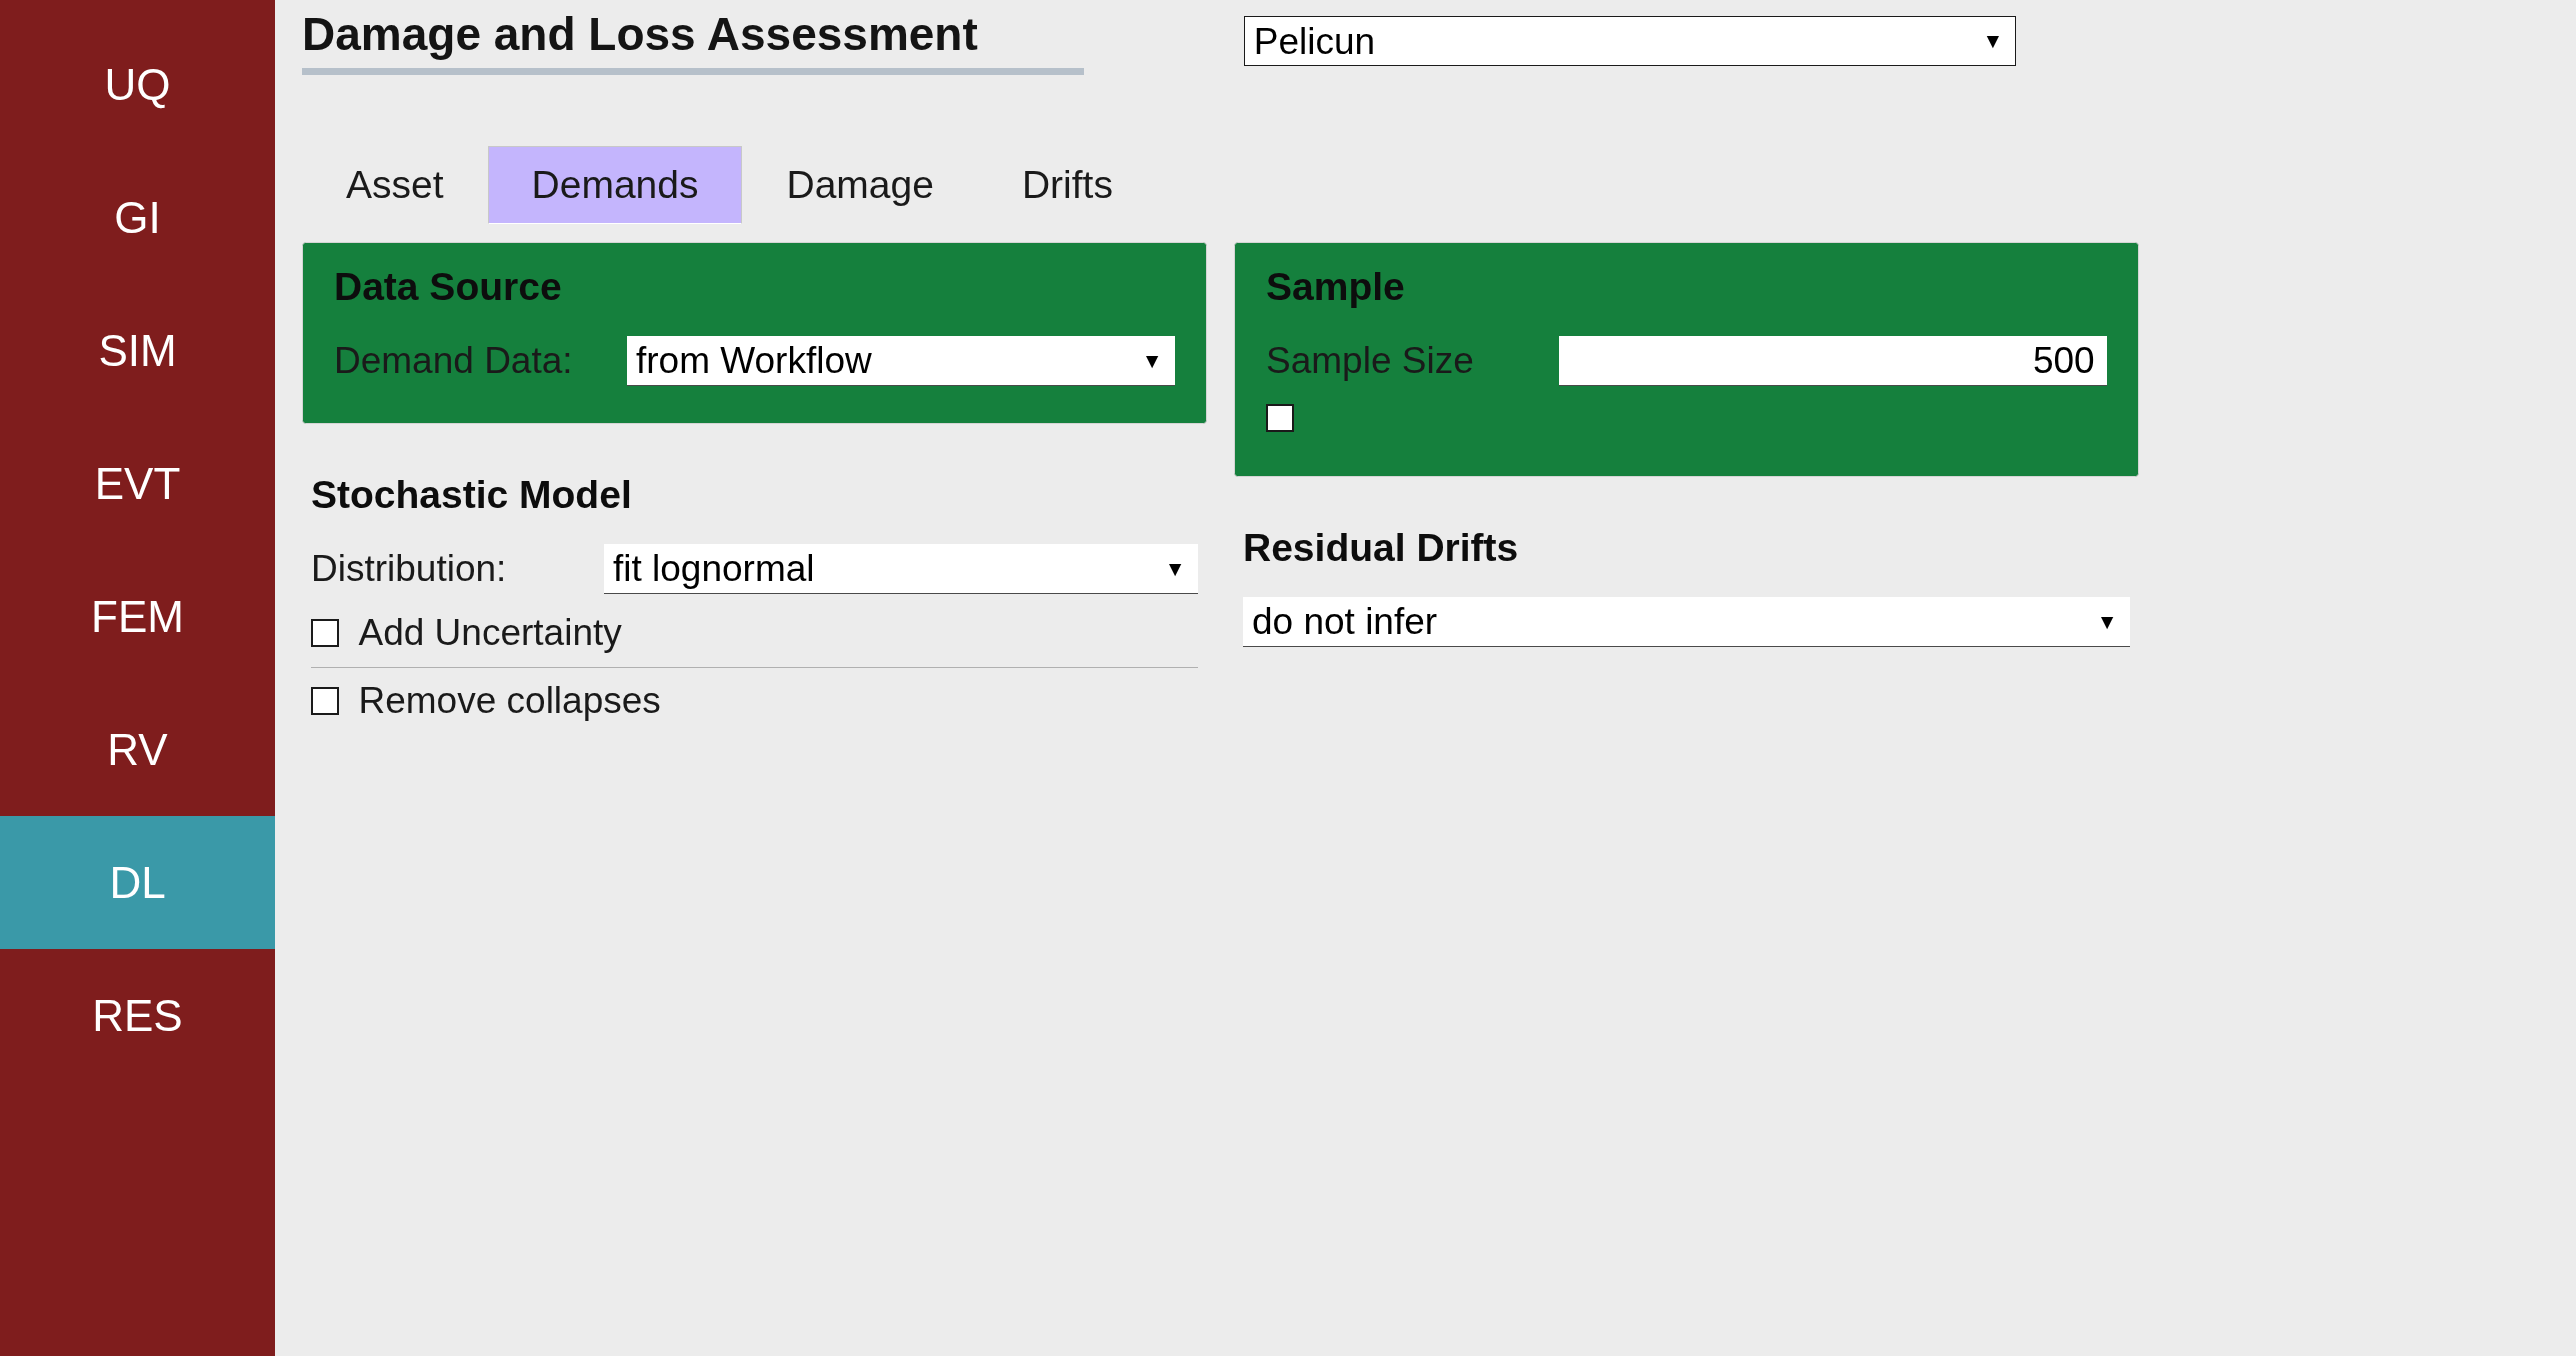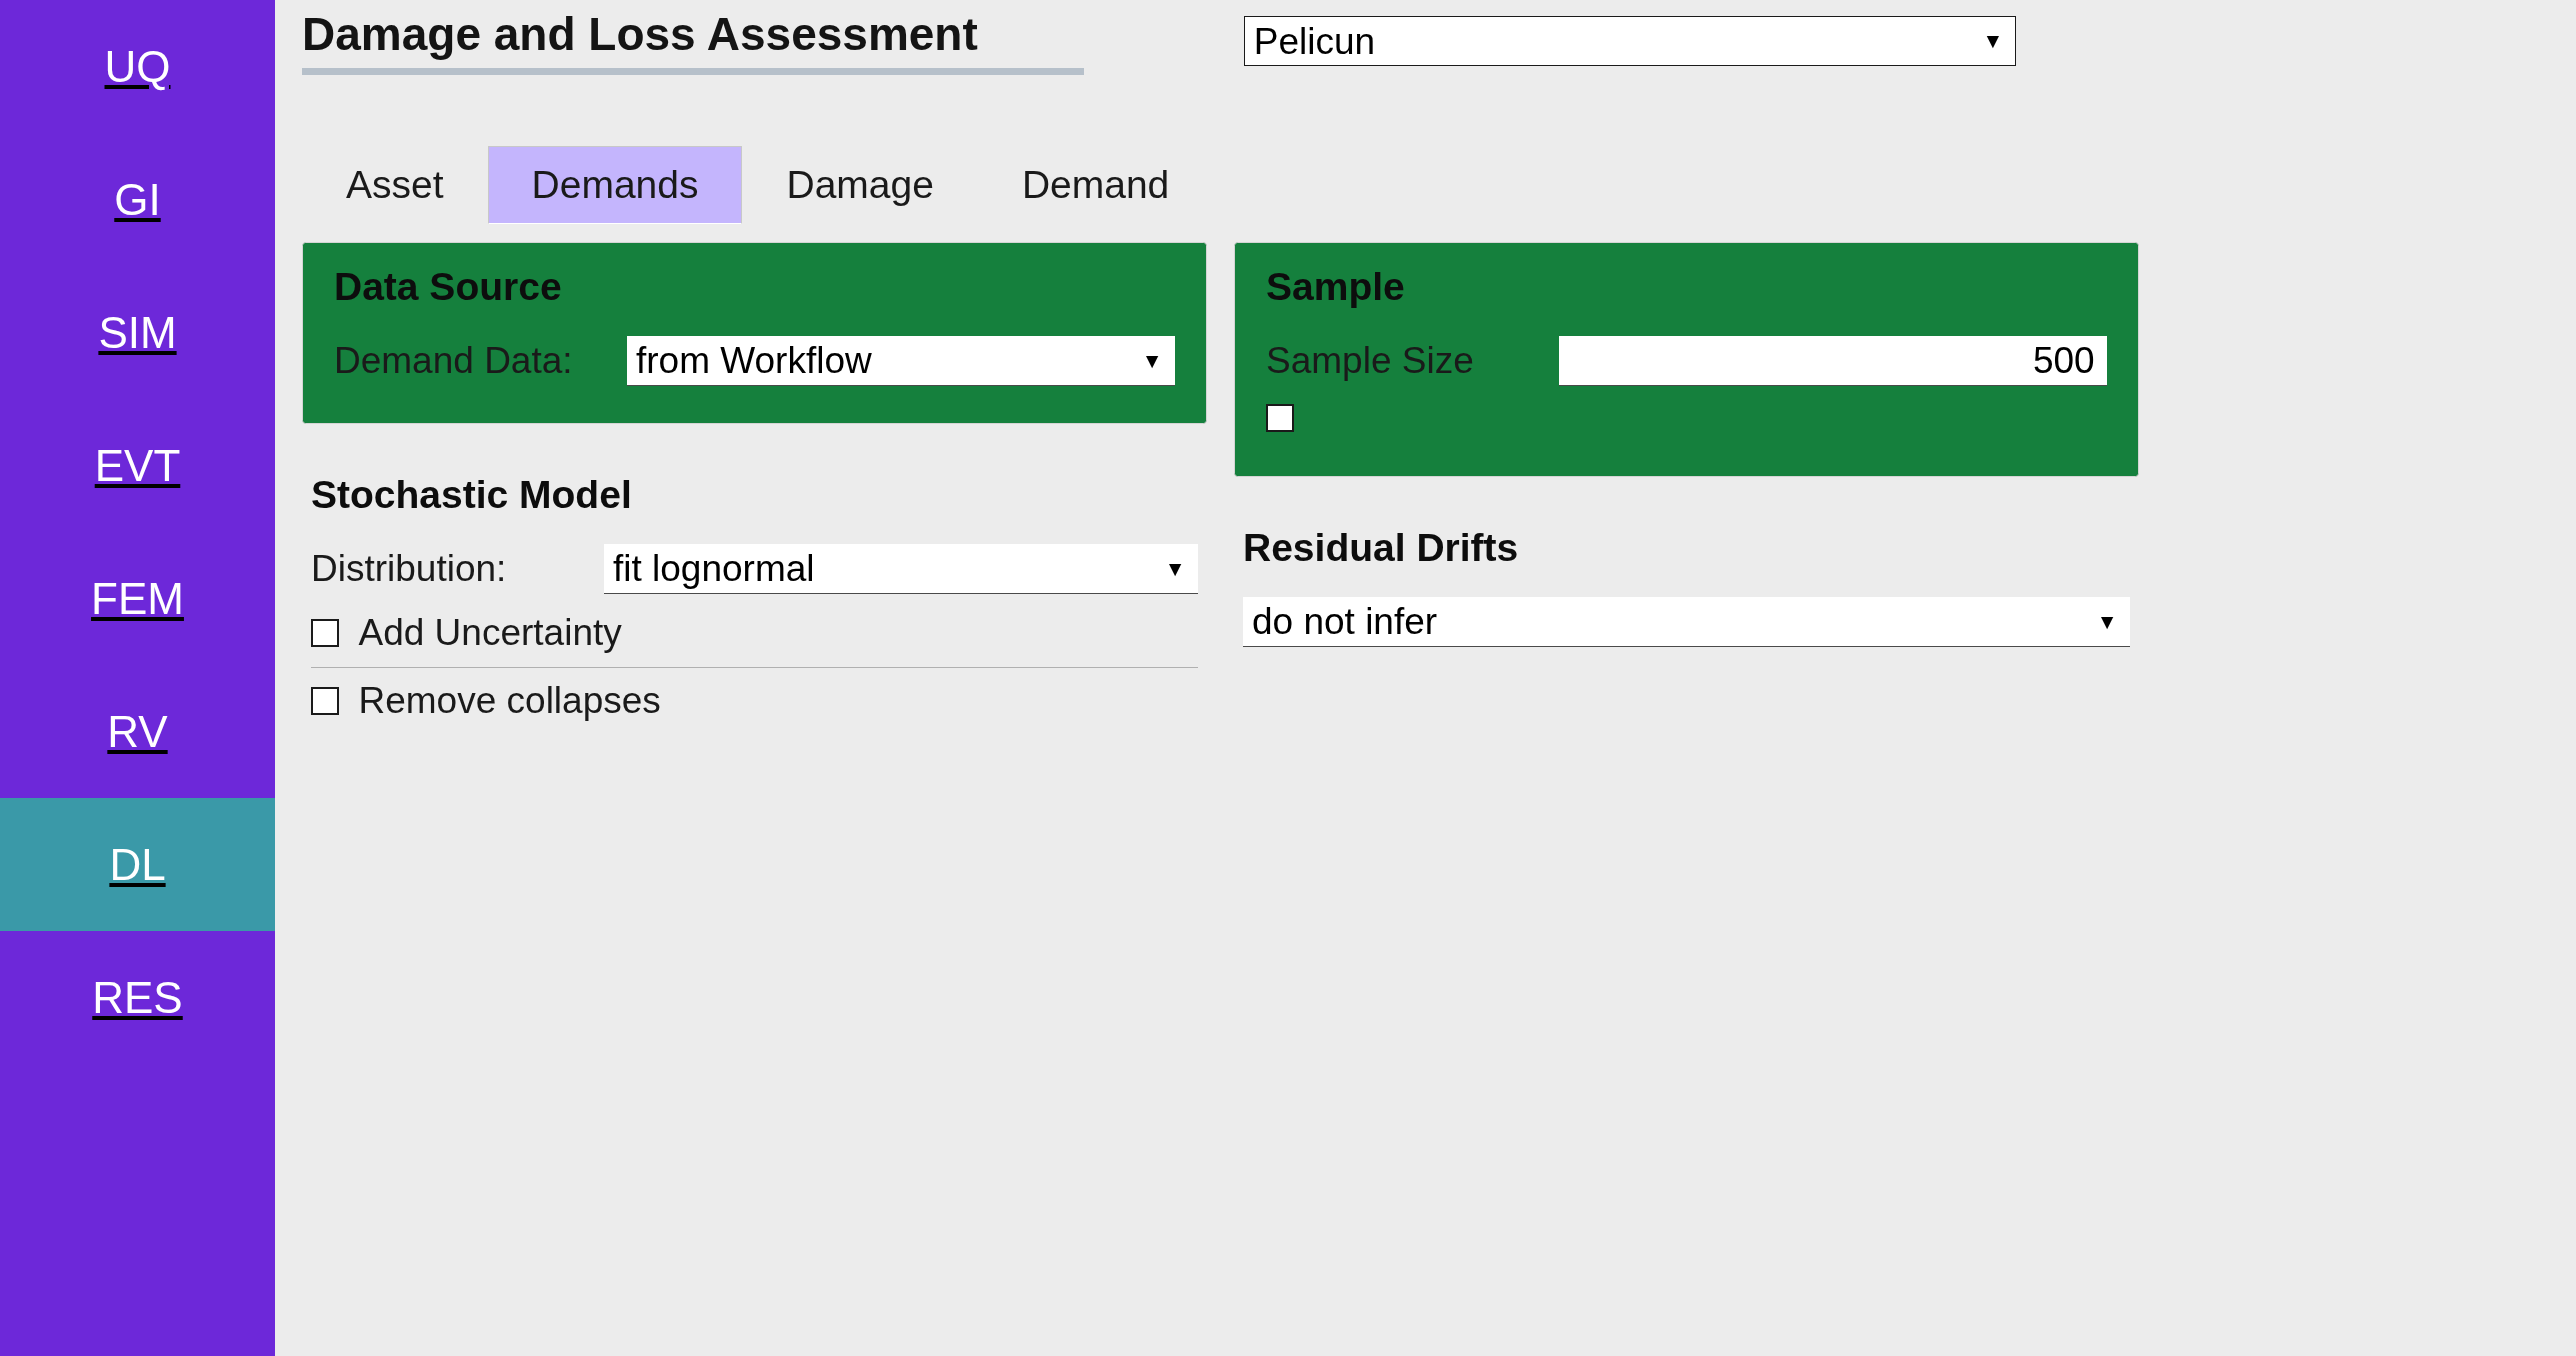--- a/index.html
+++ b/index.html
@@ -7,24 +7,24 @@
     font-family: "Segoe UI", Tahoma, sans-serif;
     background: #ececec;
     width: 2576px;
     height: 1357px;
     overflow: hidden;
     display: flex;
   }
   
   .sidebar {
     width: 275px;
-    background: #6d28d9;
+    background: #7f1d1d;
     display: flex;
     flex-direction: column;
-    text-decoration: underline;
+    padding-top: 18px;
   }
   .sidebar-item {
     height: 133px;
     display: flex;
     align-items: center;
     justify-content: center;
     color: #ffffff;
     font-size: 44px;
     font-weight: 400;
     cursor: pointer;
@@ -226,21 +226,21 @@
         <option>Pelicun</option>
       </select>
       <span class="caret">▼</span>
     </div>
   </div>
 
   <div class="tabs">
     <div class="tab">Asset</div>
     <div class="tab active">Demands</div>
     <div class="tab">Damage</div>
-    <div class="tab">Demand</div>
+    <div class="tab">Drifts</div>
   </div>
 
   <div class="panel">
 
     <div class="col">
 
       <div class="group">
         <div class="group-title">Data Source</div>
         <div class="form-row">
           <div class="form-label">Demand Data:</div>

